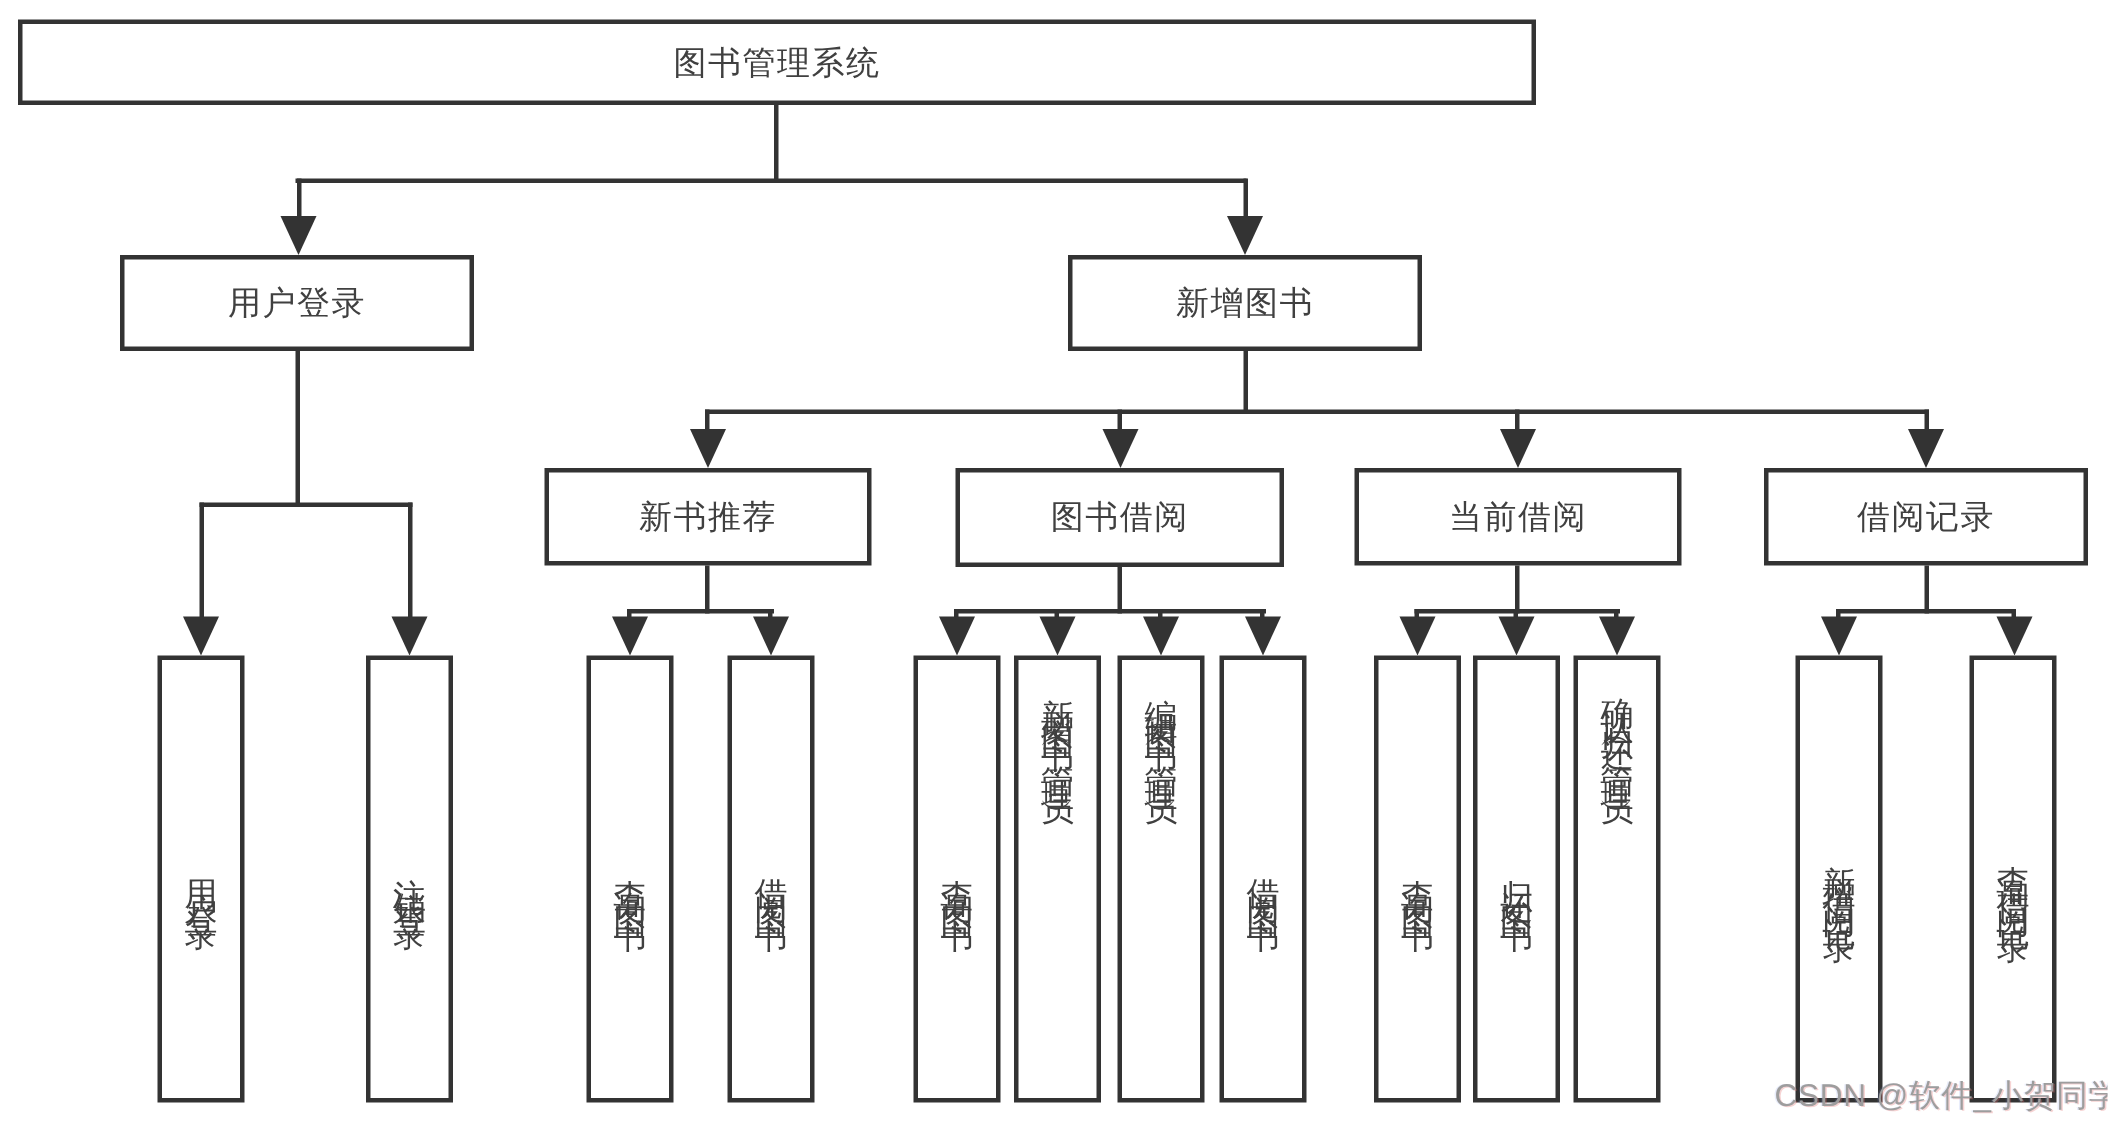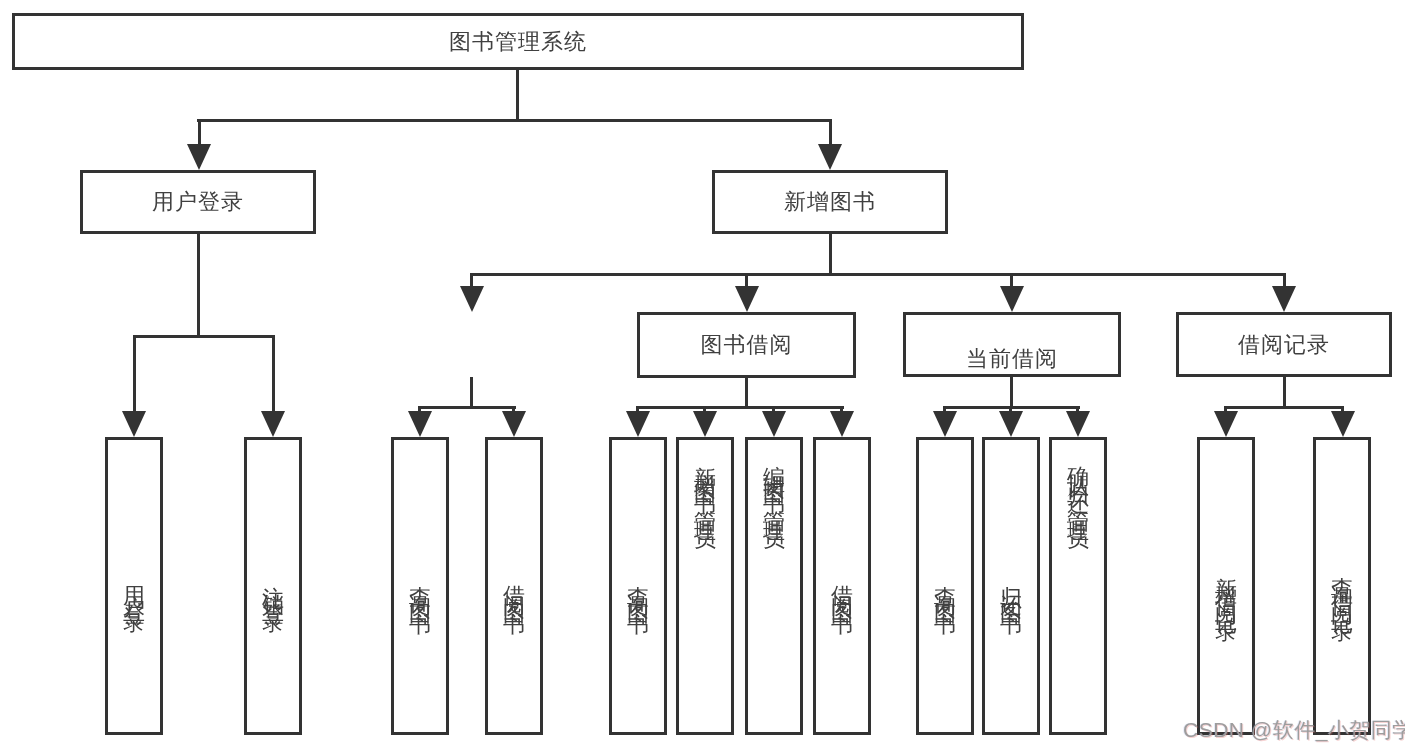--- a/index.html
+++ b/index.html
@@ -66,24 +66,27 @@
   <div class="hl" style="left:470px; top:273px; width:816px;"></div>
   <div class="vl" style="left:470px; top:273px; height:18px;"></div>
   <div class="arrow" style="left:460px; top:286px;"></div>
   <div class="vl" style="left:745px; top:273px; height:18px;"></div>
   <div class="arrow" style="left:735px; top:286px;"></div>
   <div class="vl" style="left:1010px; top:273px; height:18px;"></div>
   <div class="arrow" style="left:1000px; top:286px;"></div>
   <div class="vl" style="left:1283px; top:273px; height:18px;"></div>
   <div class="arrow" style="left:1272px; top:286px;"></div>
 
+  <div class="box" style="left:363px; top:312px; width:218px; height:65px;">
+    <span>新书推荐</span>
+  </div>
   <div class="box" style="left:637px; top:312px; width:219px; height:66px;">
     <span>图书借阅</span>
   </div>
-  <div class="box" style="left:903px; top:312px; width:218px; height:65px;align-items:flex-end;">
+  <div class="box" style="left:903px; top:312px; width:218px; height:65px;">
     <span>当前借阅</span>
   </div>
   <div class="box" style="left:1176px; top:312px; width:216px; height:65px;">
     <span>借阅记录</span>
   </div>
 
   <div class="vl" style="left:470px; top:377px; height:32px;"></div>
   <div class="hl" style="left:418px; top:406px; width:98px;"></div>
   <div class="vl" style="left:418px; top:406px; height:10px;"></div>
   <div class="arrow" style="left:408px; top:411px;"></div>

